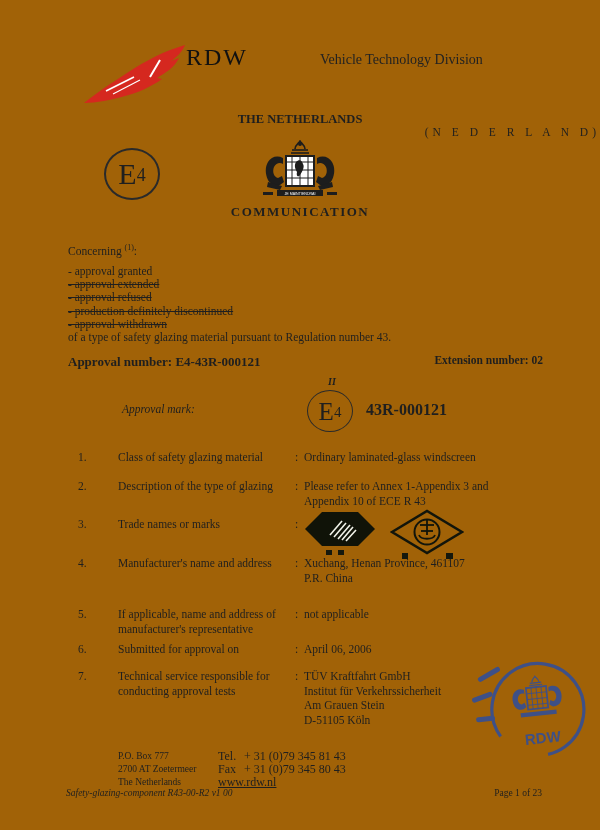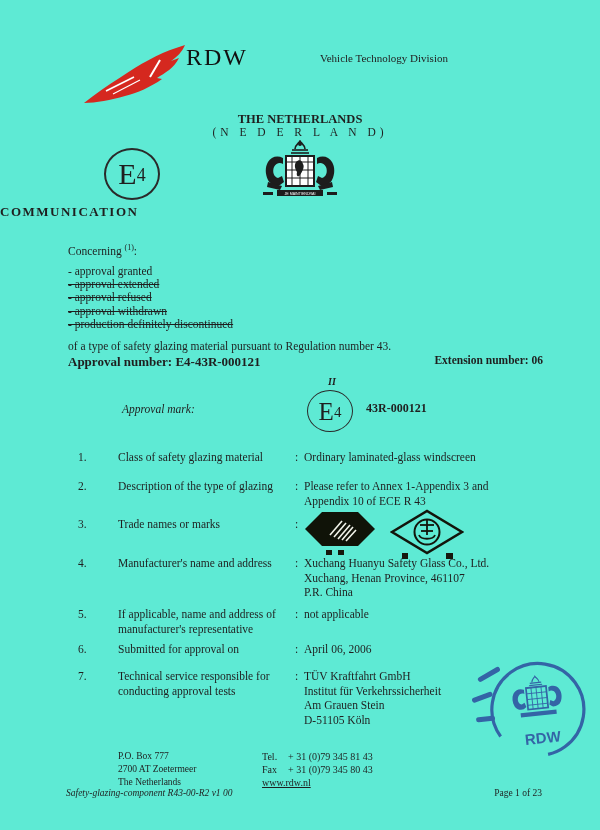--- a/index.html
+++ b/index.html
@@ -1,60 +1,60 @@
 <!DOCTYPE html>
 <html><head>
 <meta charset="utf-8">
 <style>
   html,body{margin:0;padding:0;background:#e8e8e8;}
   .page{
     position:relative;width:600px;height:830px;margin:0 auto;
-    background:#5eead4;overflow:hidden;
+    background:#a16207;overflow:hidden;
     font-family:"Liberation Serif","DejaVu Serif",serif;
     color:#1f1f1f;
   }
   .abs{position:absolute;}
   
   .org-name{left:186px;top:44px;font-size:24px;letter-spacing:2px;color:#111;}
-  .division{left:320px;top:52px;font-size:11px;color:#222;}
+  .division{left:320px;top:52px;font-size:14px;color:#222;}
   
   .country{left:0;top:112px;width:600px;text-align:center;font-weight:bold;font-size:12.5px;}
-  .country-native{left:0;top:126px;width:600px;text-align:center;font-size:11.5px;letter-spacing:4px;}
-  .doc-type{left:0;top:204px;width:600px;text-align:left;font-weight:bold;font-size:13px;letter-spacing:1.5px;}
+  .country-native{left:0;top:126px;width:600px;text-align:right;font-size:11.5px;letter-spacing:4px;}
+  .doc-type{left:0;top:204px;width:600px;text-align:center;font-weight:bold;font-size:13px;letter-spacing:1.5px;}
   
   .e-badge{left:104px;top:148px;width:52px;height:48px;border:2px solid #2a2a2a;border-radius:50%;
     display:flex;align-items:center;justify-content:center;}
   .e-badge .big{font-size:30px;line-height:1;}
   .e-badge .small{font-size:18px;line-height:1;margin-top:2px;}
   
   .concerning{left:68px;top:243px;font-size:11.5px;}
   .options{left:68px;top:265px;font-size:11.5px;line-height:13.2px;}
   .struck{text-decoration:line-through;}
-  .subject{left:68px;top:340px;font-size:11.5px;}
+  .subject{left:68px;top:331px;font-size:11.5px;}
   
   .appr-num{left:68px;top:354px;font-size:13px;font-weight:bold;}
   .ext-num{right:57px;top:354px;font-size:11.5px;font-weight:bold;}
   .appr-mark-label{left:74px;top:403px;font-size:11.5px;font-style:italic;margin-left:48px;}
   .mark-class{left:328px;top:376px;font-size:10px;font-style:italic;font-weight:bold;}
   .mark-circle{left:307px;top:390px;width:44px;height:40px;border:1.8px solid #2a2a2a;border-radius:50%;
     display:flex;align-items:center;justify-content:center;}
   .mark-circle .big{font-size:25px;line-height:1;}
   .mark-circle .small{font-size:15px;line-height:1;margin-top:2px;}
-  .mark-number{left:366px;top:401px;font-size:12px;font-weight:bold;}
+  .mark-number{left:366px;top:401px;font-size:16px;font-weight:bold;}
   
   .item-row{position:absolute;left:0;width:600px;font-size:11.5px;line-height:14.5px;}
   .item-row .num{position:absolute;left:78px;top:0;}
   .item-row .label{position:absolute;left:118px;top:0;width:172px;}
   .item-row .colon{position:absolute;left:295px;top:0;}
   .item-row .value{position:absolute;left:304px;top:0;width:240px;}
   
   .tm-wrap{position:absolute;left:304px;top:-8px;display:flex;gap:14px;align-items:flex-start;}
   
   .footer-address{left:118px;top:750px;font-size:9.5px;line-height:13px;}
-  .footer-tel{left:218px;top:750px;font-size:10px;line-height:13px;margin-left:44px;}
+  .footer-tel{left:218px;top:750px;font-size:12px;line-height:13px;}
   .footer-tel .lbl{display:inline-block;width:26px;}
   .footer-web{text-decoration:underline;}
   .tagline{left:318px;top:746px;font-size:14px;font-weight:bold;font-style:italic;}
   .doc-ref{left:66px;top:788px;font-size:9.5px;font-style:italic;}
   .page-num{right:58px;top:788px;font-size:9.5px;}
   
   .stamp{left:468px;top:652px;width:130px;height:118px;opacity:.85;transform:rotate(-6deg);}
 </style>
 </head>
 <body>
@@ -106,27 +106,27 @@
 
   <div class="abs doc-type">COMMUNICATION</div>
 
   <div class="abs concerning">
     <span>Concerning</span>&nbsp;<sup style="font-size:8px;">(1)</sup><span>:</span>
   </div>
   <div class="abs options">
     <div>- approval granted</div>
     <div class="struck">- approval extended</div>
     <div class="struck">- approval refused</div>
+    <div class="struck">- production definitely discontinued</div>
     <div class="struck">- approval withdrawn</div>
-    <div class="struck">- production definitely discontinued</div>
   </div>
   <div class="abs subject">of a type of safety glazing material pursuant to Regulation number 43.</div>
 
   <div class="abs appr-num">Approval number: E4-43R-000121</div>
-  <div class="abs ext-num">Extension number: 06</div>
+  <div class="abs ext-num">Extension number: 02</div>
 
   <div class="abs appr-mark-label">Approval mark:</div>
   <div class="abs mark-class">II</div>
   <div class="abs mark-circle">
     <span class="big">E</span>
       <span class="small">4</span>
   </div>
   <div class="abs mark-number">43R-000121</div>
 
   <div class="item-row" style="top:450px;">
@@ -178,21 +178,20 @@
         <rect x="56" y="44" width="7" height="6" fill="#15180d"></rect>
       </svg>
     </span>
   </div>
 
   <div class="item-row" style="top:556px;">
     <span class="num">4.</span>
     <span class="label"><span>Manufacturer's name and address</span></span>
     <span class="colon">:</span>
     <span class="value">
-      <div>Xuchang Huanyu Safety Glass Co., Ltd.</div>
       <div>Xuchang, Henan Province, 461107</div>
       <div>P.R. China</div>
     </span>
   </div>
 
   <div class="item-row" style="top:607px;">
     <span class="num">5.</span>
     <span class="label">
       <div>If applicable, name and address of</div>
       <div>manufacturer's representative</div>

